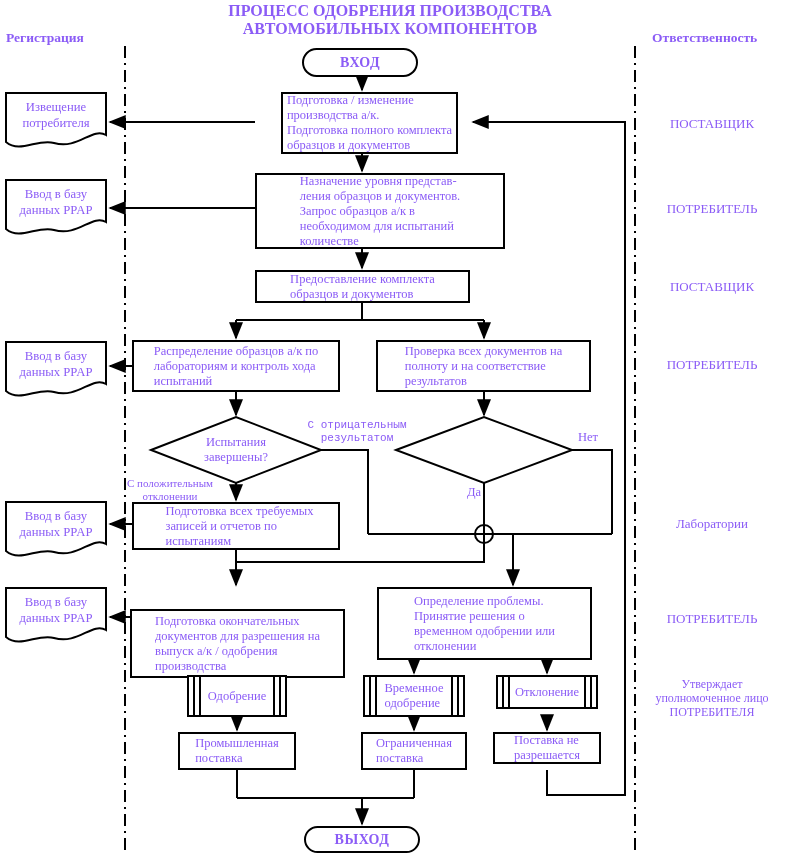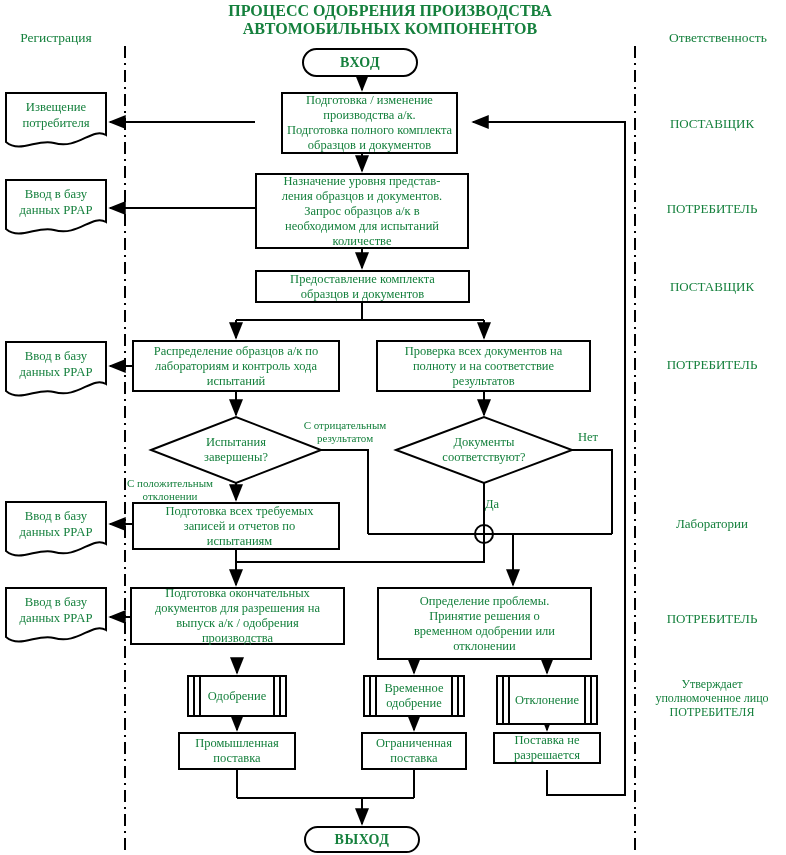--- a/index.html
+++ b/index.html
@@ -1,33 +1,33 @@
 <!DOCTYPE html>
 <html><head>
 <meta charset="utf-8">
 <style>
   html,body{margin:0;padding:0;background:#fff;}
-  #canvas{position:relative;width:786px;height:855px;background:#fff;color:#15803d;
+  #canvas{position:relative;width:786px;height:855px;background:#fff;color:#8b5cf6;
           font-family:"Liberation Serif","DejaVu Serif",serif;overflow:hidden;}
   #wires{position:absolute;left:0;top:0;z-index:0;}
   .box{position:absolute;z-index:2;border:2px solid #000;background:#fff;
-       display:flex;align-items:center;justify-content:center;text-align:center;
+       display:flex;align-items:center;justify-content:center;
        white-space:pre-line;font-size:12.5px;line-height:15px;box-sizing:border-box;}
   .terminal{border-radius:15px;font-weight:bold;font-size:14px;letter-spacing:.5px;}
   .dtext{position:absolute;z-index:2;display:flex;align-items:center;justify-content:center;
          text-align:center;white-space:pre-line;font-size:12.5px;line-height:15px;background:transparent;}
   .doctext{position:absolute;z-index:2;display:flex;align-items:center;justify-content:center;
          text-align:center;white-space:pre-line;font-size:12.7px;line-height:16px;}
   .lbl{position:absolute;z-index:2;text-align:center;white-space:pre-line;
        font-size:11px;line-height:13px;}
   .yn{position:absolute;z-index:2;font-size:12.5px;}
   .rlabel{position:absolute;z-index:2;left:638px;width:148px;text-align:center;
           font-size:13px;line-height:15px;white-space:pre-line;}
   .rlabel.small{font-size:12px;line-height:14px;}
-  .hdr{position:absolute;z-index:2;font-weight:normal;font-size:13.5px;text-align:center;}
+  .hdr{position:absolute;z-index:2;font-weight:bold;font-size:13.5px;}
   .title{position:absolute;z-index:2;left:170px;top:2px;width:440px;text-align:center;
          font-weight:bold;font-size:16px;line-height:18px;white-space:pre-line;}
   .pre .bar{position:absolute;top:0;bottom:0;width:2px;background:#000;}
   .pre .b1{left:4px}.pre .b2{left:10px}.pre .b3{right:4px}.pre .b4{right:10px}
   .pretext{white-space:pre-line;}
 </style>
 </head>
 <body>
 
 <div id="canvas">
@@ -101,60 +101,58 @@
   <div class="hdr" style="left:6px;top:30px;width:100px;">Регистрация</div>
   <div class="hdr" style="left:652px;top:30px;width:132px;">Ответственность</div>
 
   <div class="box terminal" style="left:302px;top:48px;width:116px;height:29px;">ВХОД</div>
   <div class="box terminal" style="left:304px;top:826px;width:116px;height:27px;">ВЫХОД</div>
 
   <div class="box" style="left:255px;top:92px;width:177px;height:62px;margin-left:26px;">Подготовка / изменение
 производства а/к.
 Подготовка полного комплекта
 образцов и документов</div>
-  <div class="box" style="left:255px;top:173px;width:214px;height:76px;">Назначение уровня представ-
+  <div class="box" style="left:255px;top:173px;width:250px;height:76px;">Назначение уровня представ-
 ления образцов и документов.
 Запрос образцов а/к в
 необходимом для испытаний
 количестве</div>
   <div class="box" style="left:255px;top:270px;width:215px;height:33px;">Предоставление комплекта
 образцов и документов</div>
   <div class="box" style="left:132px;top:340px;width:208px;height:52px;">Распределение образцов а/к по
 лабораториям и контроль хода
 испытаний</div>
   <div class="box" style="left:376px;top:340px;width:215px;height:52px;">Проверка всех документов на
 полноту и на соответствие
 результатов</div>
   <div class="box" style="left:132px;top:502px;width:208px;height:48px;padding-left:7px;">Подготовка всех требуемых
 записей и отчетов по
 испытаниям</div>
-  <div class="box" style="left:130px;top:587px;width:215px;height:58px;">Подготовка окончательных
+  <div class="box" style="left:130px;top:609px;width:215px;height:69px;">Подготовка окончательных
 документов для разрешения на
 выпуск а/к / одобрения
 производства</div>
   <div class="box" style="left:377px;top:587px;width:215px;height:73px;">Определение проблемы.
 Принятие решения о
 временном одобрении или
 отклонении</div>
 
   <div class="dtext" style="left:156px;top:426px;width:160px;height:48px;">Испытания
 завершены?</div>
-  <div class="dtext" style="left:404px;top:426px;width:160px;height:48px;">Документы
-соответствуют?</div>
 
   <div class="box pre" style="left:187px;top:675px;width:100px;height:42px;">
     <i class="bar b1"></i><i class="bar b2"></i><i class="bar b3"></i><i class="bar b4"></i>
     <span class="pretext">Одобрение</span>
   </div>
   <div class="box pre" style="left:363px;top:675px;width:102px;height:42px;">
     <i class="bar b1"></i><i class="bar b2"></i><i class="bar b3"></i><i class="bar b4"></i>
     <span class="pretext">Временное
 одобрение</span>
   </div>
-  <div class="box pre" style="left:496px;top:675px;width:102px;height:50px;">
+  <div class="box pre" style="left:496px;top:675px;width:102px;height:34px;">
     <i class="bar b1"></i><i class="bar b2"></i><i class="bar b3"></i><i class="bar b4"></i>
     <span class="pretext">Отклонение</span>
   </div>
 
   <div class="box" style="left:178px;top:732px;width:118px;height:38px;">Промышленная
 поставка</div>
   <div class="box" style="left:361px;top:732px;width:106px;height:38px;">Ограниченная
 поставка</div>
   <div class="box" style="left:493px;top:732px;width:108px;height:32px;">Поставка не
 разрешается</div>
@@ -163,26 +161,26 @@
 потребителя</div>
   <div class="doctext" style="left:8px;top:184px;width:96px;height:36px;">Ввод в базу
 данных PPAP</div>
   <div class="doctext" style="left:8px;top:346px;width:96px;height:36px;">Ввод в базу
 данных PPAP</div>
   <div class="doctext" style="left:8px;top:506px;width:96px;height:36px;">Ввод в базу
 данных PPAP</div>
   <div class="doctext" style="left:8px;top:592px;width:96px;height:36px;">Ввод в базу
 данных PPAP</div>
 
-  <div class="lbl" style="left:293px;top:419px;width:104px;">С отрицательным
+  <div class="lbl" style="left:305px;top:419px;width:104px;font-family:Liberation Mono, monospace;">С отрицательным
 результатом</div>
   <div class="lbl" style="left:110px;top:477px;width:120px;">С положительным
 отклонении</div>
   <div class="yn" style="left:578px;top:430px;width:40px;">Нет</div>
-  <div class="yn" style="left:485px;top:485px;width:30px;margin-top:12px;">Да</div>
+  <div class="yn" style="left:467px;top:485px;width:30px;">Да</div>
 
   <div class="rlabel" style="top:116px;">ПОСТАВЩИК</div>
   <div class="rlabel" style="top:201px;">ПОТРЕБИТЕЛЬ</div>
   <div class="rlabel" style="top:279px;">ПОСТАВЩИК</div>
   <div class="rlabel" style="top:357px;">ПОТРЕБИТЕЛЬ</div>
   <div class="rlabel" style="top:516px;">Лаборатории</div>
   <div class="rlabel" style="top:611px;">ПОТРЕБИТЕЛЬ</div>
   <div class="rlabel small" style="top:677px;">Утверждает
 уполномоченное лицо
 ПОТРЕБИТЕЛЯ</div>

